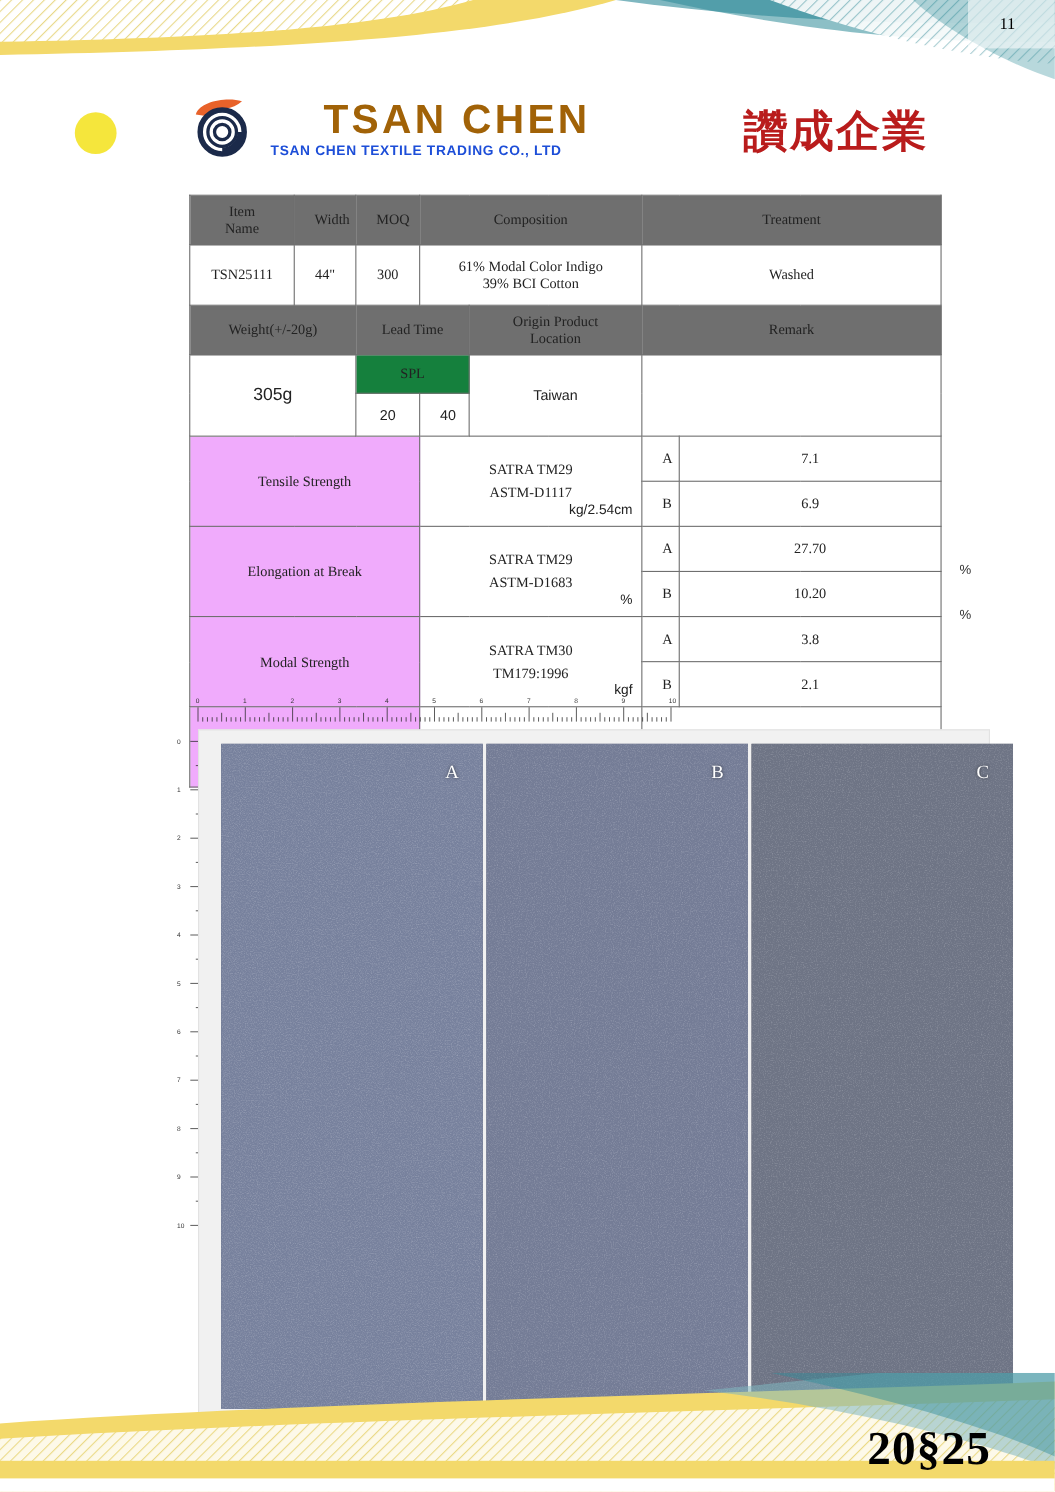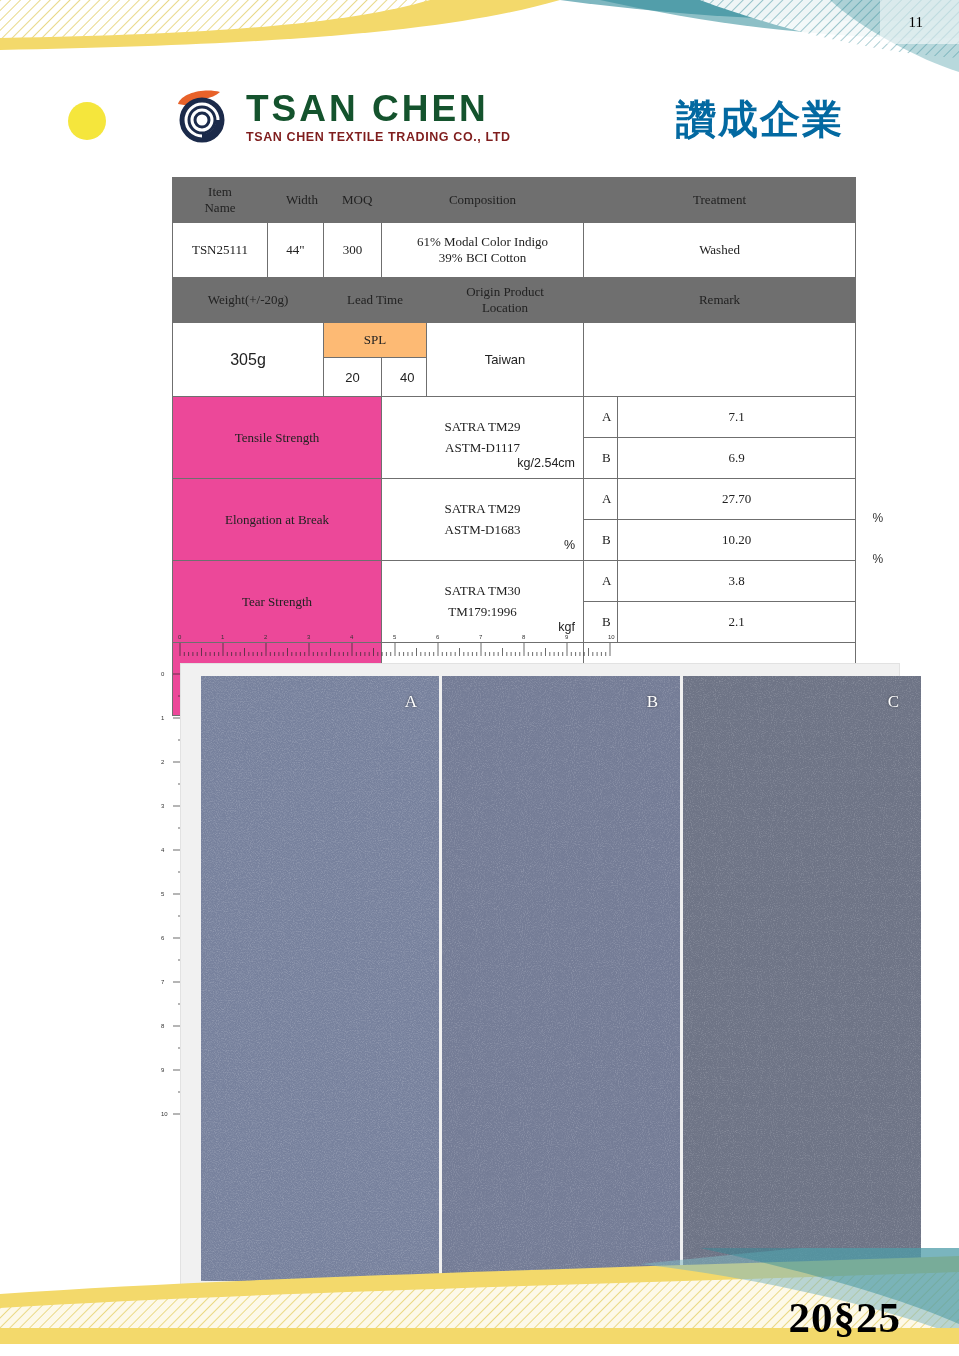--- a/index.html
+++ b/index.html
@@ -60,39 +60,40 @@
     margin-right: 12px;
   }
   .logo-text {
     line-height: 1;
   }
   .logo-title {
     font-family: "Liberation Sans", sans-serif;
     font-size: 37px;
     font-weight: bold;
     letter-spacing: 3px;
-    color: #14532d;
+    color: #a16207;
+    margin-left: 48px;
   }
   .logo-sub {
     font-family: "Liberation Sans", sans-serif;
     font-size: 12.5px;
     font-weight: bold;
     letter-spacing: 0.6px;
-    color: #7f1d1d;
+    color: #1d4ed8;
     margin-top: 4px;
   }
   .logo-cn {
     position: absolute;
     left: 676px;
     top: 92px;
     font-family: "DejaVu Sans", sans-serif;
     font-size: 40px;
     font-weight: bold;
     letter-spacing: 2px;
-    color: #0369a1;
+    color: #b91c1c;
   }
 
   
   .spec-table {
     position: absolute;
     left: 172px;
     top: 177px;
     width: 683px;
     border-collapse: collapse;
     table-layout: fixed;
@@ -115,27 +116,27 @@
   }
   .val {
     height: 46px;
     font-family: "Liberation Sans", sans-serif;
     font-size: 13px;
   }
   .val-serif {
     font-family: "Liberation Serif", serif;
   }
   .small-hdr {
-    background: #fdba74;
+    background: #15803d;
     color: #fff;
     height: 26px;
     font-size: 12.5px;
   }
   .test-label {
-    background: #ec4899;
+    background: #f0abfc;
     color: #fff;
     font-family: "Liberation Serif", serif;
     font-size: 17px;
     height: 64px;
   }
   .std-cell {
     text-align: left;
     padding-left: 10px;
     font-family: "Liberation Serif", serif;
     font-size: 13.5px;
@@ -391,21 +392,21 @@
     </tr>
     <tr>
       <td class="ab-letter">B</td>
       <td class="ab-value" colspan="2">
         <span>10.20</span>
         <span class="pct-mark">%</span>
       </td>
     </tr>
 
     <tr>
-      <td class="test-label" rowspan="2" colspan="3">Tear Strength</td>
+      <td class="test-label" rowspan="2" colspan="3">Modal Strength</td>
       <td class="std-cell" rowspan="2" colspan="3">
         <div>SATRA TM30</div>
         <div>TM179:1996</div>
         <span class="std-unit">kgf</span>
       </td>
       <td class="ab-letter">A</td>
       <td class="ab-value" colspan="2">3.8</td>
     </tr>
     <tr>
       <td class="ab-letter">B</td>

